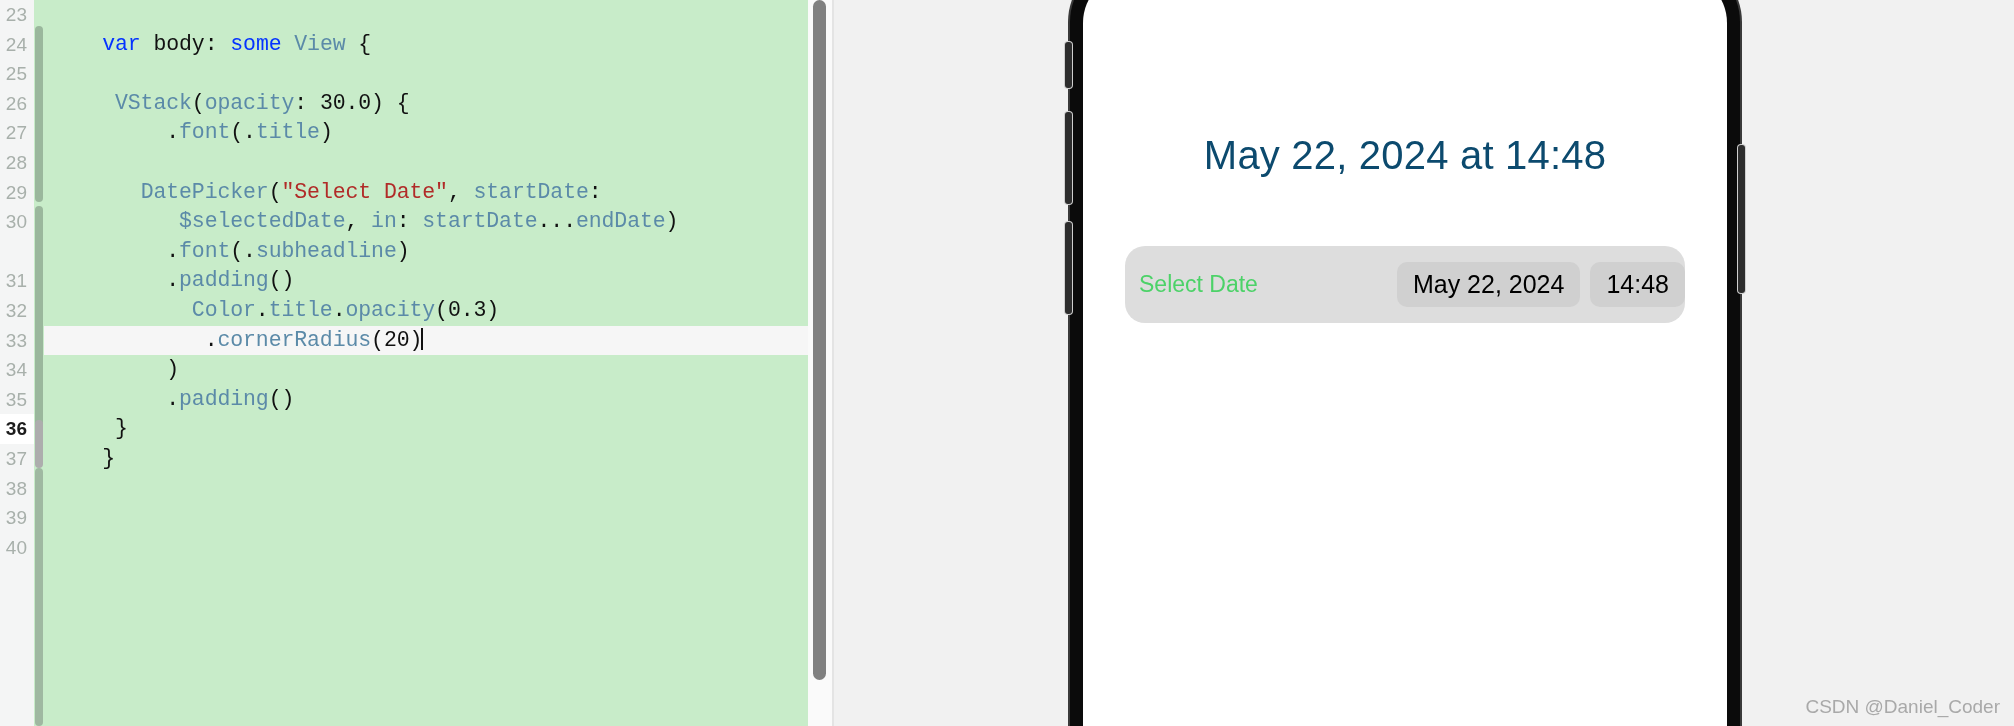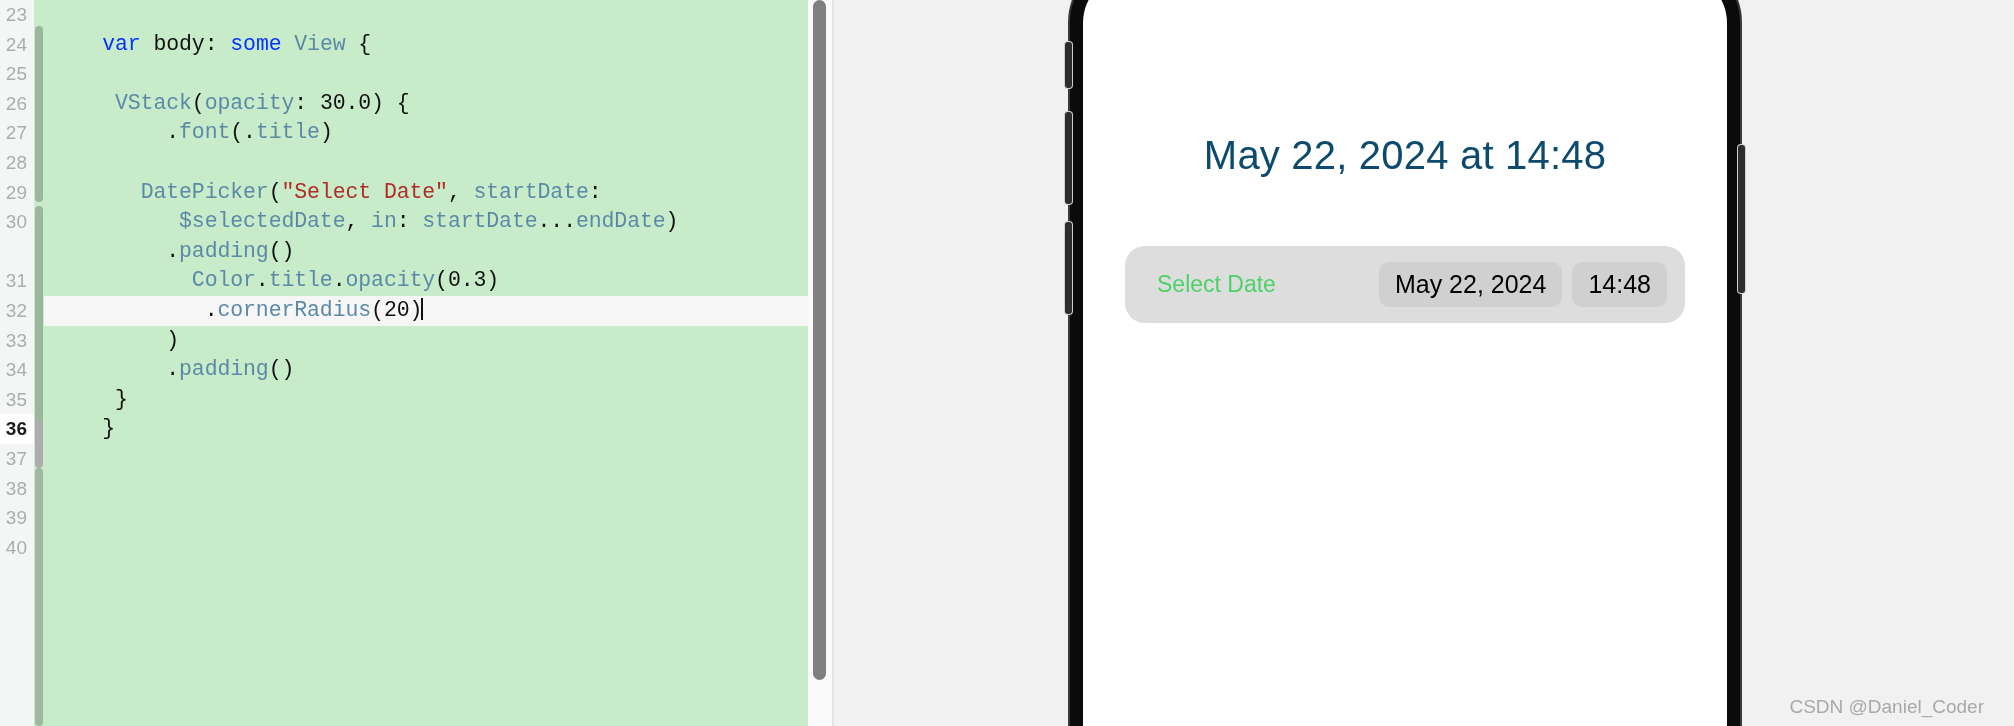--- a/index.html
+++ b/index.html
@@ -201,21 +201,21 @@
     color: #0c4a6e;
     letter-spacing: 0.2px;
     margin-bottom: 68px;
   }
   .datepicker {
     display: flex;
     flex-direction: row;
     align-items: center;
     background: #dddddd;
     border-radius: 20px;
-    padding: 16px 18px;
+    padding: 16px 0;
     width: 560px;
     box-sizing: border-box;
   }
   .dp-label {
     font-family: "Liberation Sans", sans-serif;
     font-size: 23px;
     color: #4cd268;
     flex: 1 1 auto;
     padding-left: 14px;
   }
@@ -225,21 +225,21 @@
     color: #000000;
     background: #d0d0d0;
     border-radius: 10px;
     padding: 8px 16px;
     margin-left: 10px;
   }
 
   
   .watermark {
     position: absolute;
-    right: 30px;
+    right: 14px;
     bottom: 8px;
     font-family: "Liberation Sans", sans-serif;
     font-size: 19px;
     color: #a9a9a9;
     z-index: 50;
     pointer-events: none;
     margin-left: 44px;
   }
 </style>
 </head>
@@ -298,20 +298,23 @@
           <div class="row">
             <div class="code-line"></div>
           </div>
           <div class="row">
             <div class="code-line"><span class="pl">       </span><span class="typ">DatePicker</span><span class="pl">(</span><span class="str">"Select Date"</span><span class="pl">, </span><span class="id">startDate</span><span class="pl">:</span></div>
           </div>
           <div class="row">
             <div class="code-line"><span class="pl">          </span><span class="id">$selectedDate</span><span class="pl">, </span><span class="id">in</span><span class="pl">: </span><span class="id">startDate</span><span class="pl">...</span><span class="id">endDate</span><span class="pl">)</span></div>
           </div>
           <div class="row">
+            <div class="code-line"><span class="pl">         .</span><span class="fn">font</span><span class="pl">(</span><span class="pl">.</span><span class="id">subheadline</span><span class="pl">)</span></div>
+          </div>
+          <div class="row">
             <div class="code-line"><span class="pl">         .</span><span class="fn">padding</span><span class="pl">()</span></div>
           </div>
           <div class="row">
             <div class="code-line"><span class="pl">           </span><span class="typ">Color</span><span class="pl">.</span><span class="id">title</span><span class="pl">.</span><span class="fn">opacity</span><span class="pl">(</span><span class="num">0.3</span><span class="pl">)</span></div>
           </div>
           <div class="row active-line">
             <div class="hl"></div>
             <div class="code-line"><span class="pl">            .</span><span class="fn">cornerRadius</span><span class="pl">(</span><span class="num">20</span><span class="pl">)</span><span class="caret"></span></div>
           </div>
           <div class="row">

